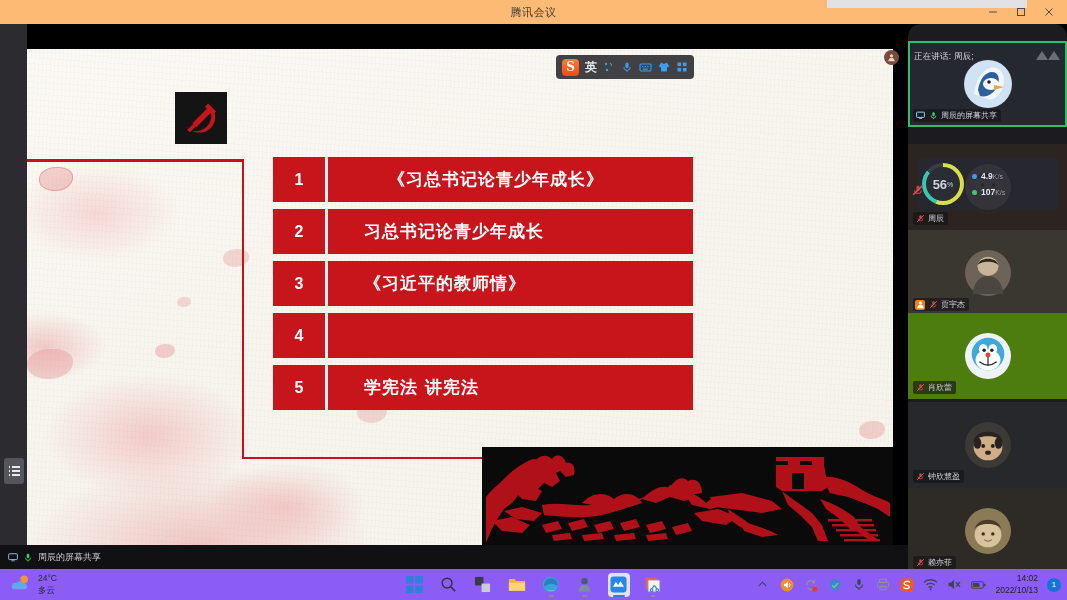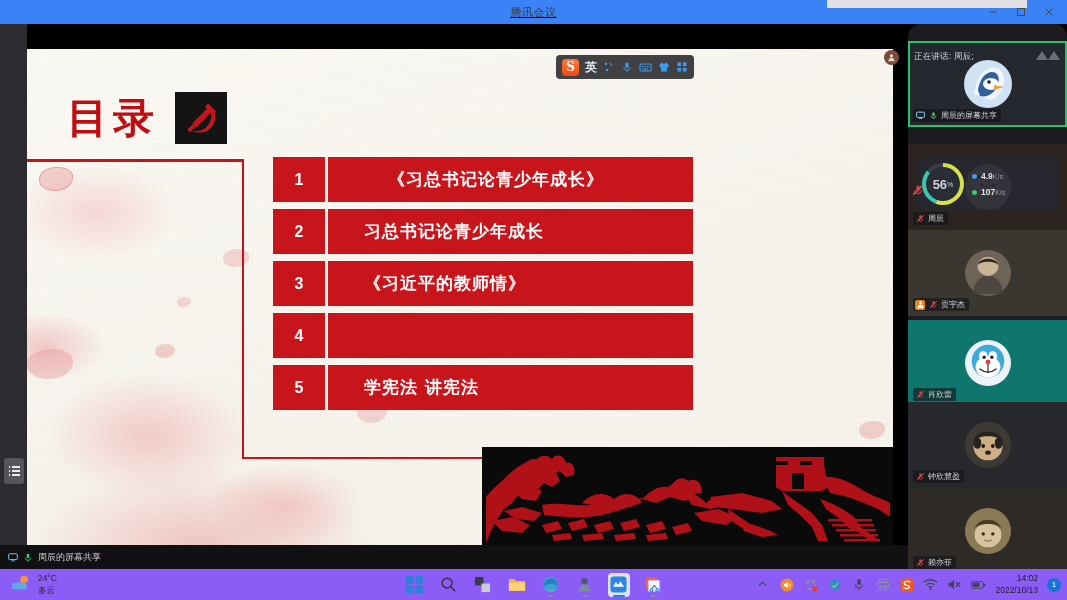--- a/index.html
+++ b/index.html
@@ -7,22 +7,22 @@
     width: 1067px; height: 600px;
     overflow: hidden;
     font-family: "Liberation Sans", "DejaVu Sans", sans-serif;
     background: #f3f3f5;
   }
   #root { position: relative; width: 1067px; height: 600px; }
 
   
   .titlebar {
     position: absolute; left: 0; top: 0; width: 1067px; height: 24px;
-    background: #3b82f6;
-    display: flex; align-items: center; justify-content: center; text-decoration: underline;
+    background: #fdba74;
+    display: flex; align-items: center; justify-content: center;
   }
   .titlebar .tb-title {
     font-size: 11px; color: #3a3a3a; letter-spacing: .5px;
   }
   .tb-ghost {
     position: absolute; right: 40px; top: 0; width: 200px; height: 8px;
     background: #e2e2e6;
   }
   .win-ctrls {
     position: absolute; right: 4px; top: 0; height: 24px;
@@ -279,21 +279,20 @@
       <div class="paper-tex"></div>
 
       <div class="petal" style="left:12px;top:118px;width:34px;height:24px;background:rgba(226,132,132,.35);border:1px solid rgba(215,110,110,.45);"></div>
       <div class="petal" style="left:196px;top:200px;width:26px;height:18px;background:rgba(228,140,140,.32);"></div>
       <div class="petal" style="left:128px;top:295px;width:20px;height:14px;background:rgba(224,128,128,.35);"></div>
       <div class="petal" style="left:330px;top:352px;width:30px;height:22px;background:rgba(226,135,135,.3);"></div>
       <div class="petal" style="left:0px;top:300px;width:46px;height:30px;background:rgba(228,145,145,.38);"></div>
       <div class="petal" style="left:832px;top:372px;width:26px;height:18px;background:rgba(230,150,150,.4);"></div>
       <div class="petal" style="left:150px;top:248px;width:14px;height:10px;background:rgba(226,140,140,.3);"></div>
 
-      <div class="slide-title">目录</div>
       <div class="emblem">
         <svg width="42" height="42" viewBox="0 0 64 64" aria-hidden="true">
           <g fill="#c8151c">
             <path d="M11 50 L20 41 L24 45 L15 54 Z"></path>
             <path d="M19 40 L44 15 L50 21 L25 46 Z"></path>
             <path d="M43 10 L55 22 L50 27 L38 15 Z"></path>
             <path d="M46 14 C58 24 56 44 40 52 C33 55 25 55 19 52 C27 53 35 51 41 45 C49 37 50 24 44 16 Z"></path>
             <path d="M18 51 C12 48 9 44 9 40 C9 45 13 49 19 52 Z"></path>
           </g>
         </svg>
@@ -510,21 +509,21 @@
           <svg width="9" height="9" viewBox="0 0 12 12">
               <rect x="4.4" y="1.5" width="3.2" height="5.5" rx="1.6" fill="#c7404a"></rect>
               <path d="M2.8 6.2 a3.2 3.2 0 0 0 6.4 0" stroke="#c7404a" stroke-width="1.2" fill="none"></path>
               <line x1="1.5" y1="10.5" x2="10.5" y2="1.5" stroke="#e2545e" stroke-width="1.3"></line>
             </svg>
         </span>
         <span>贾宇杰</span>
       </div>
     </div>
 
-    <div class="tile" style="top:296px;background:#0f766e;">
+    <div class="tile" style="top:289px;background:#4d7c0f;">
       <svg class="avatar-img" width="46" height="46" viewBox="0 0 48 48">
         <circle cx="24" cy="24" r="24" fill="#eef3f7"></circle>
         <circle cx="24" cy="22" r="17" fill="#3fa9dd"></circle>
         <ellipse cx="24" cy="28" rx="13" ry="11" fill="#fdfdfd"></ellipse>
         <ellipse cx="19" cy="17" rx="4.5" ry="5.5" fill="#fff"></ellipse>
         <ellipse cx="29" cy="17" rx="4.5" ry="5.5" fill="#fff"></ellipse>
         <circle cx="20" cy="18" r="1.8" fill="#20242b"></circle>
         <circle cx="28" cy="18" r="1.8" fill="#20242b"></circle>
         <circle cx="24" cy="23" r="2.6" fill="#e2443a"></circle>
         <line x1="24" y1="25" x2="24" y2="34" stroke="#20242b" stroke-width="1.2"></line>

